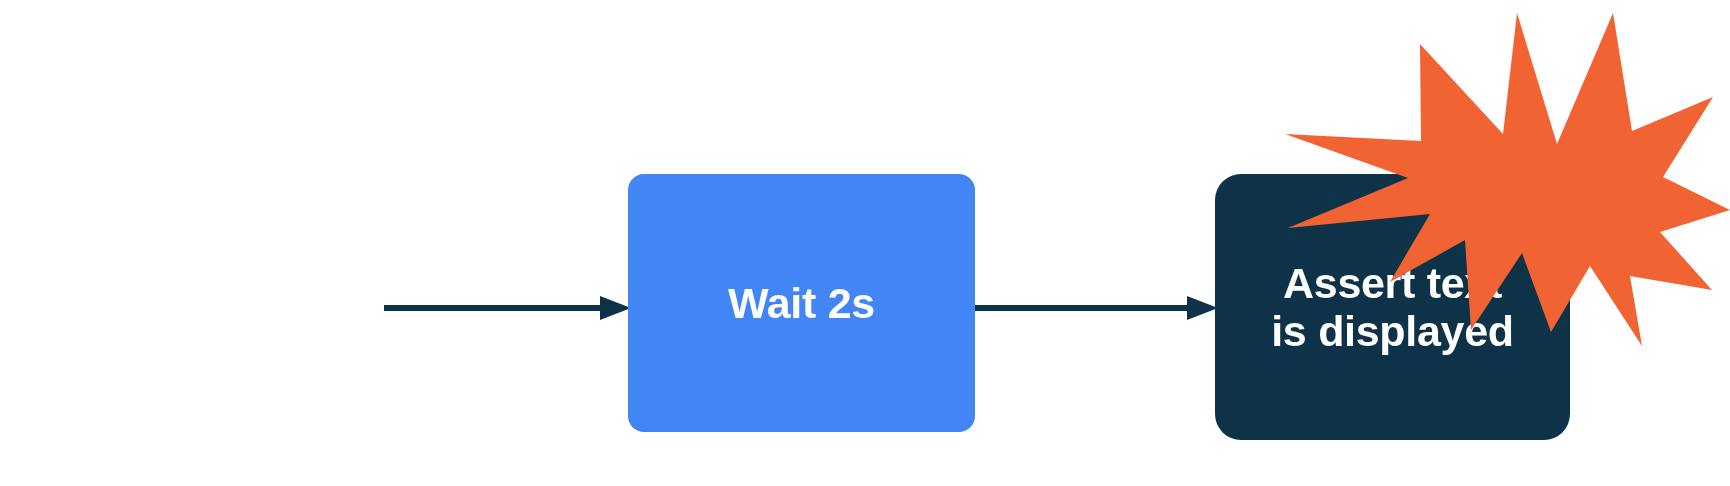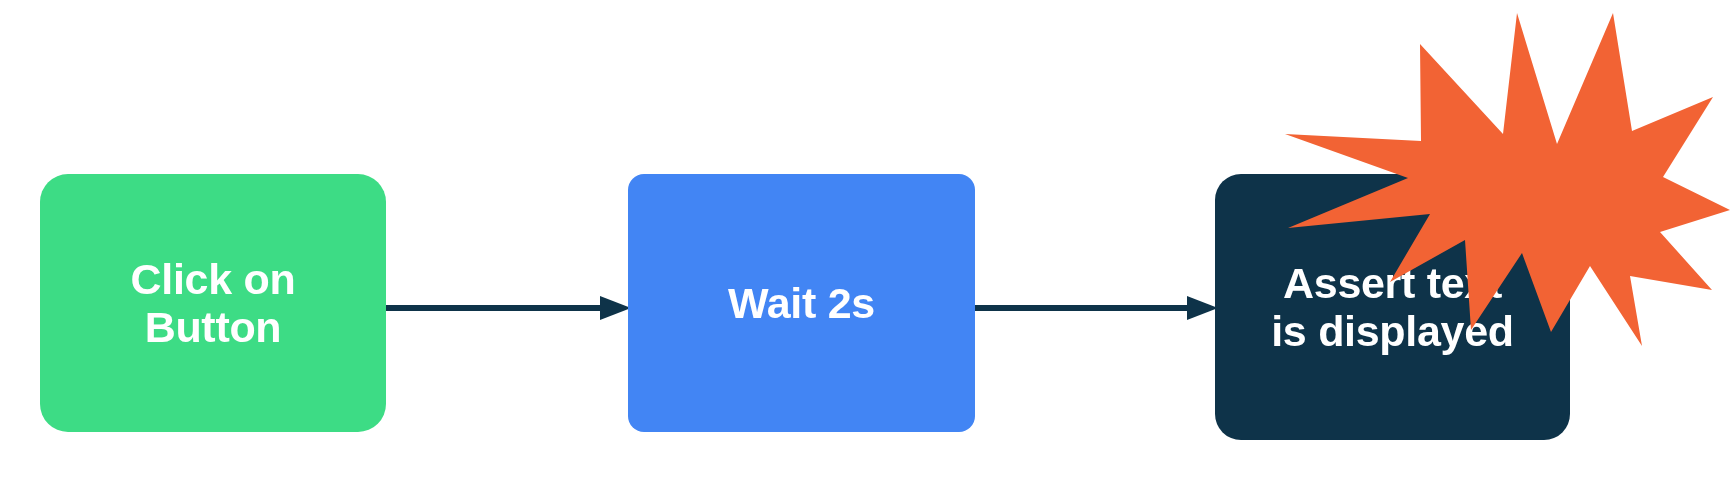--- a/index.html
+++ b/index.html
@@ -97,24 +97,20 @@
   <svg class="connector" id="connector-1" viewBox="0 0 248 40" preserveAspectRatio="none">
     <line x1="0" y1="20" x2="222" y2="20" stroke="#0E3349" stroke-width="6"></line>
     <polygon points="216,8 247,20 216,32" fill="#0E3349"></polygon>
   </svg>
 
   <svg class="connector" id="connector-2" viewBox="0 0 248 40" preserveAspectRatio="none">
     <line x1="0" y1="20" x2="222" y2="20" stroke="#0E3349" stroke-width="6"></line>
     <polygon points="216,8 247,20 216,32" fill="#0E3349"></polygon>
   </svg>
 
-  <div class="node" id="node-click" style="background:#3DDC85">
-    <span class="node-label">Click on
-Button</span>
-  </div>
 
   <div class="node" id="node-wait" style="background:#4285F4">
     <span class="node-label">Wait 2s</span>
   </div>
 
   <div class="node" id="node-assert" style="background:#0E3349">
     <span class="node-label">Assert text
 is displayed</span>
   </div>
 

